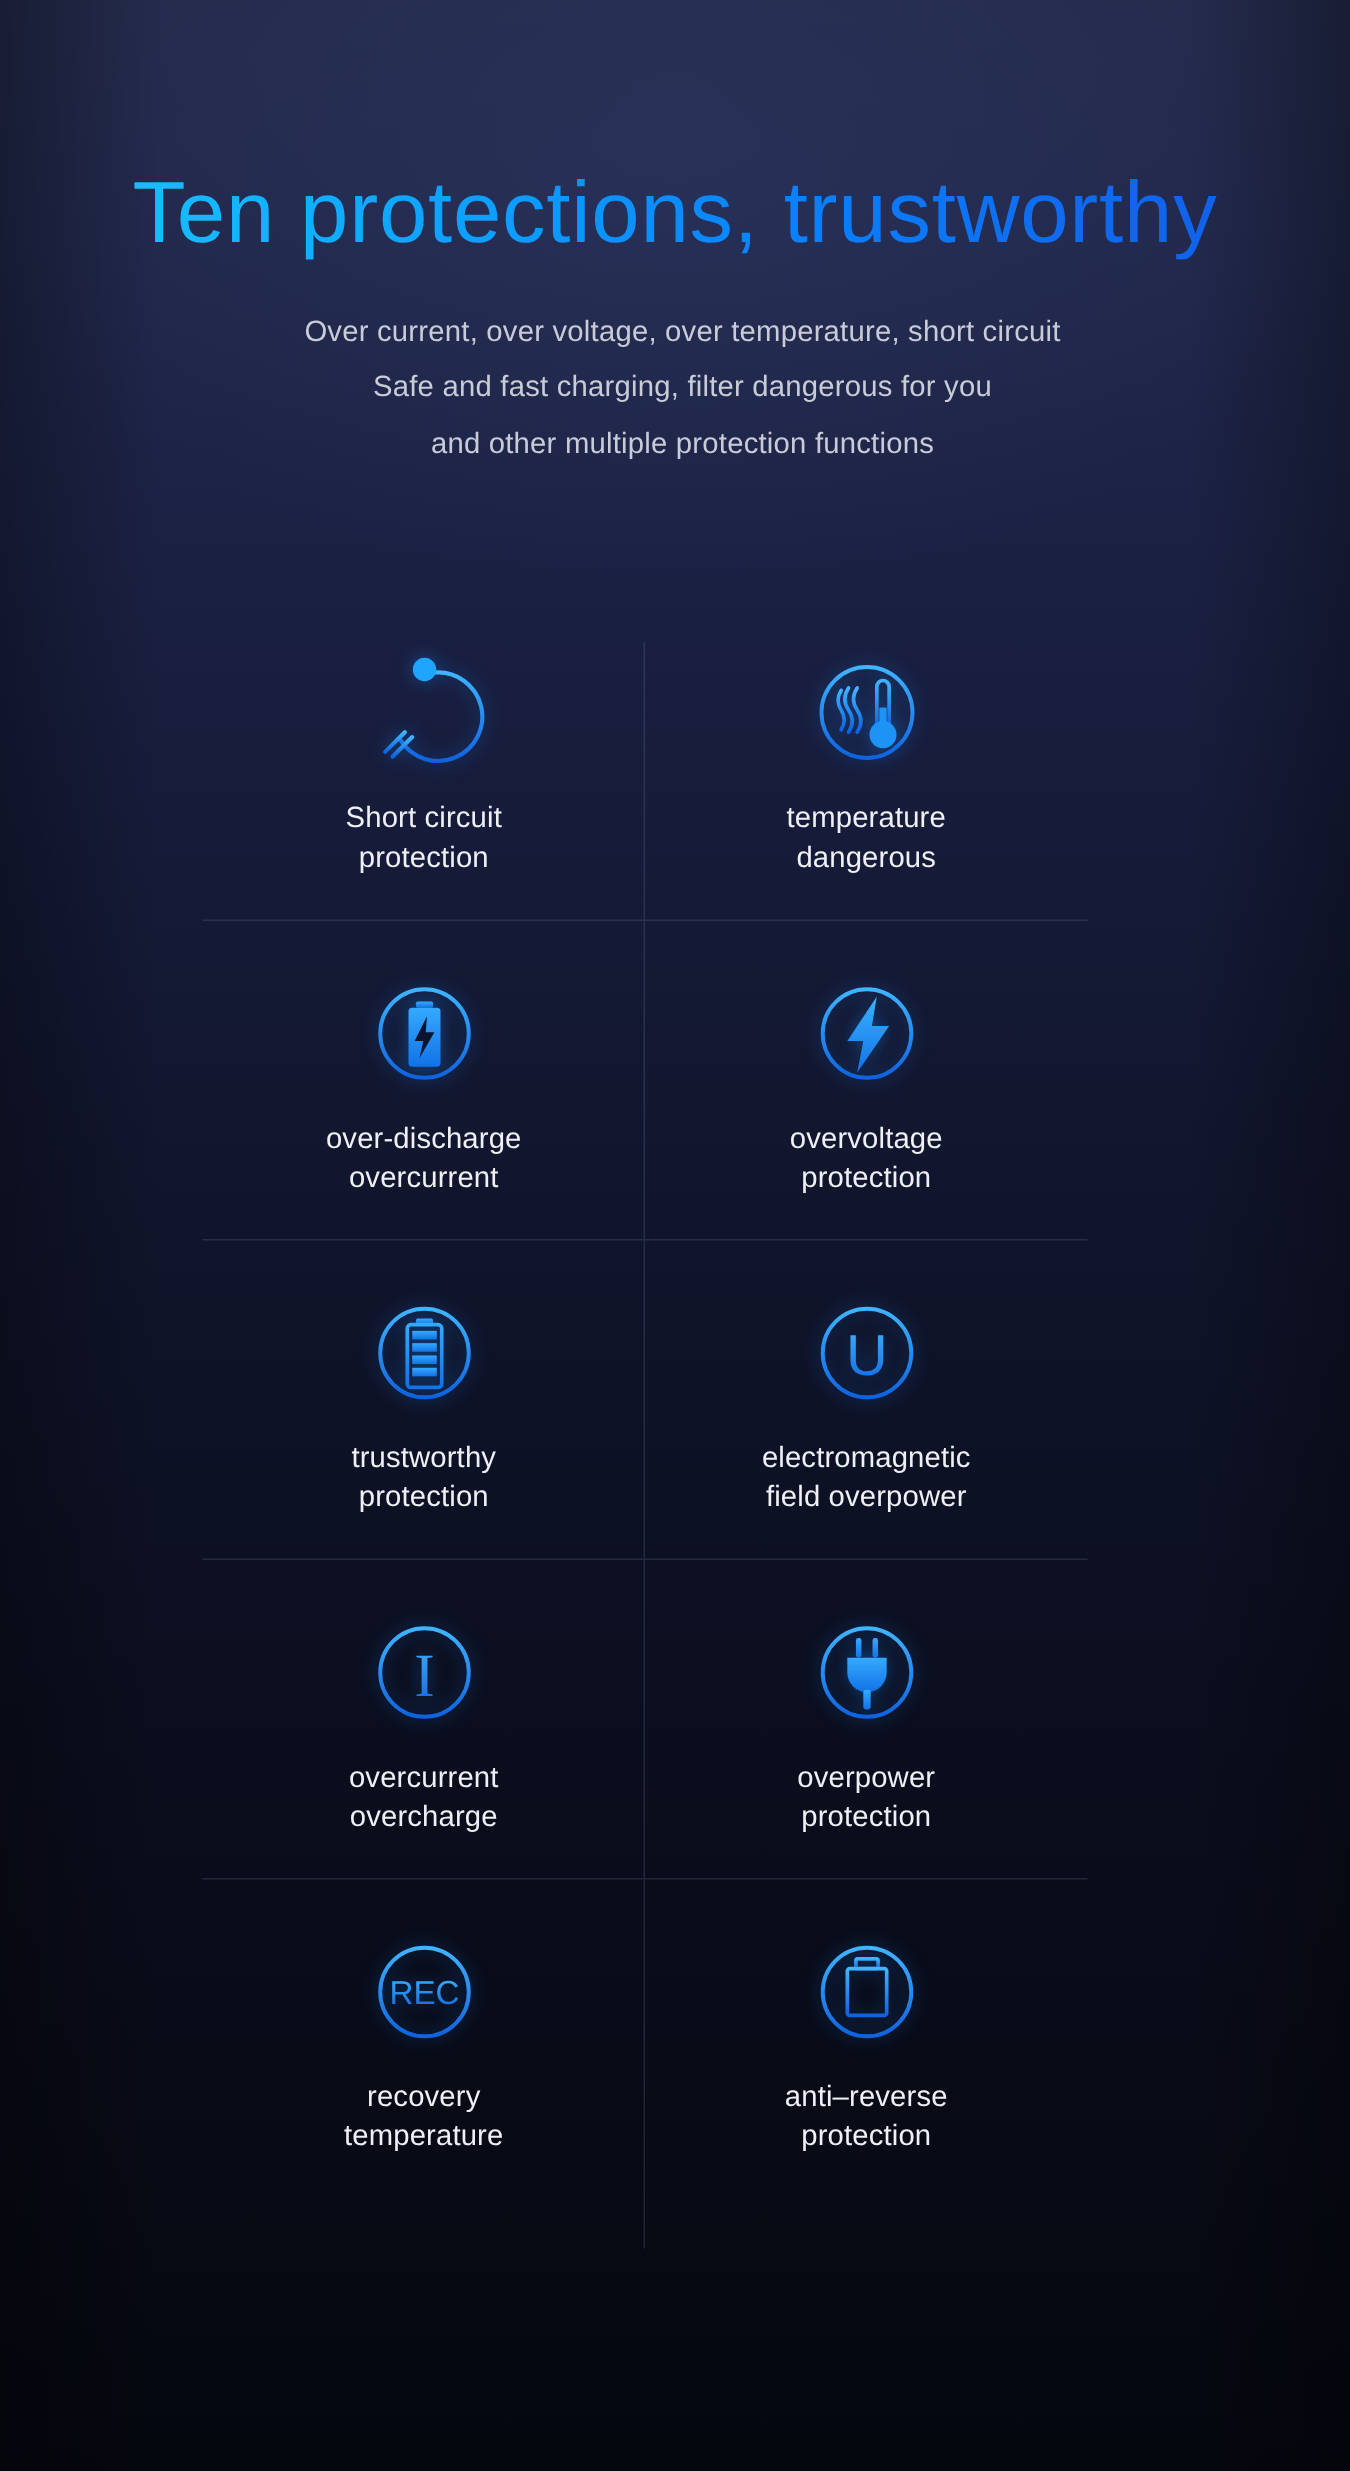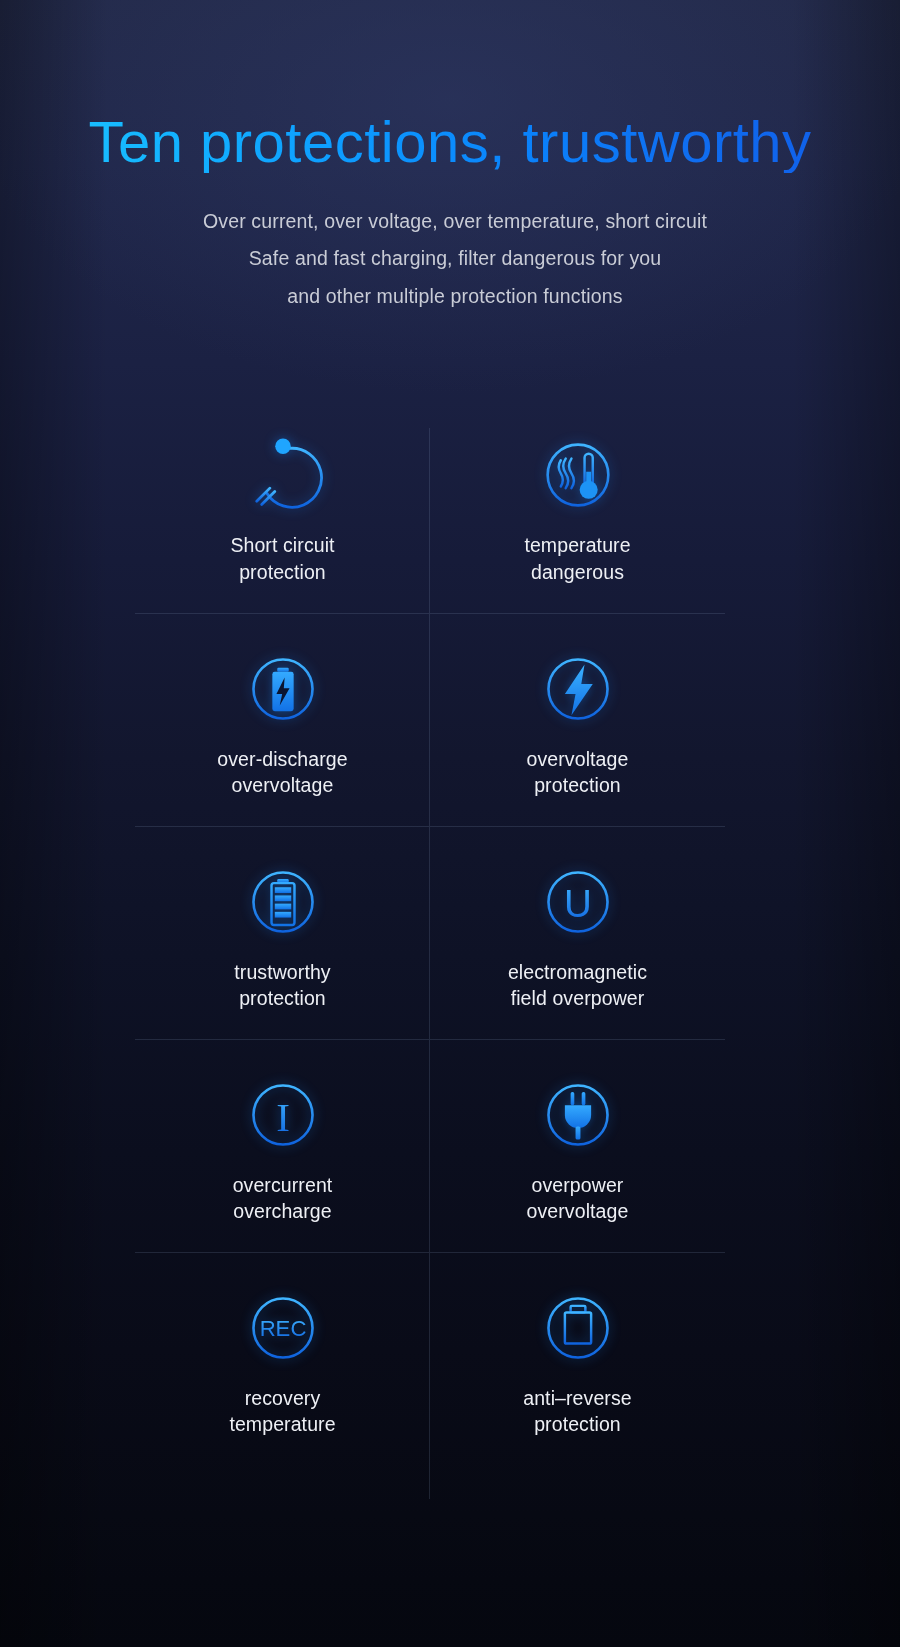--- a/index.html
+++ b/index.html
@@ -202,21 +202,21 @@
               <stop offset="0%" stop-color="#34aaff"></stop>
                 <stop offset="100%" stop-color="#1272e6"></stop>
             </linearGradient>
           </defs>
           <circle cx="50" cy="50" r="36" fill="none" stroke="url(#god)" stroke-width="3.2"></circle>
           <rect x="43" y="24" width="14" height="5" rx="1.5" fill="url(#godf)"></rect>
           <rect x="37" y="29" width="26" height="48" rx="3" fill="url(#godf)"></rect>
           <path d="M52 36 L42 56 L49 56 L46 70 L58 49 L51 49 Z" fill="#0a1430"></path>
         </svg>
         <div class="label">over-discharge
-overvoltage</div>
+overcurrent</div>
       </div>
 
       <div class="cell">
         <svg class="icon" viewBox="0 0 100 100">
           <defs>
             <linearGradient id="gov" x1="0" y1="0" x2="0" y2="1">
               <stop offset="0%" stop-color="#3fb4ff"></stop>
                 <stop offset="100%" stop-color="#0f63de"></stop>
             </linearGradient>
             <linearGradient id="govf" x1="0" y1="0" x2="0" y2="1">
@@ -305,21 +305,21 @@
                 <stop offset="100%" stop-color="#1272e6"></stop>
             </linearGradient>
           </defs>
           <circle cx="50" cy="50" r="36" fill="none" stroke="url(#gop)" stroke-width="3.2"></circle>
           <rect x="41" y="22" width="4.5" height="16" rx="2" fill="url(#gopf)"></rect>
           <rect x="54.5" y="22" width="4.5" height="16" rx="2" fill="url(#gopf)"></rect>
           <path d="M34 38 h32 v12 a16 16 0 0 1 -32 0 z" fill="url(#gopf)"></path>
           <rect x="47" y="64" width="6" height="16" rx="2" fill="url(#gopf)"></rect>
         </svg>
         <div class="label">overpower
-overvoltage</div>
+protection</div>
       </div>
 
     </div>
 
     <div class="row">
 
       <div class="cell">
         <svg class="icon" viewBox="0 0 100 100">
           <defs>
             <linearGradient id="grec" x1="0" y1="0" x2="0" y2="1">

